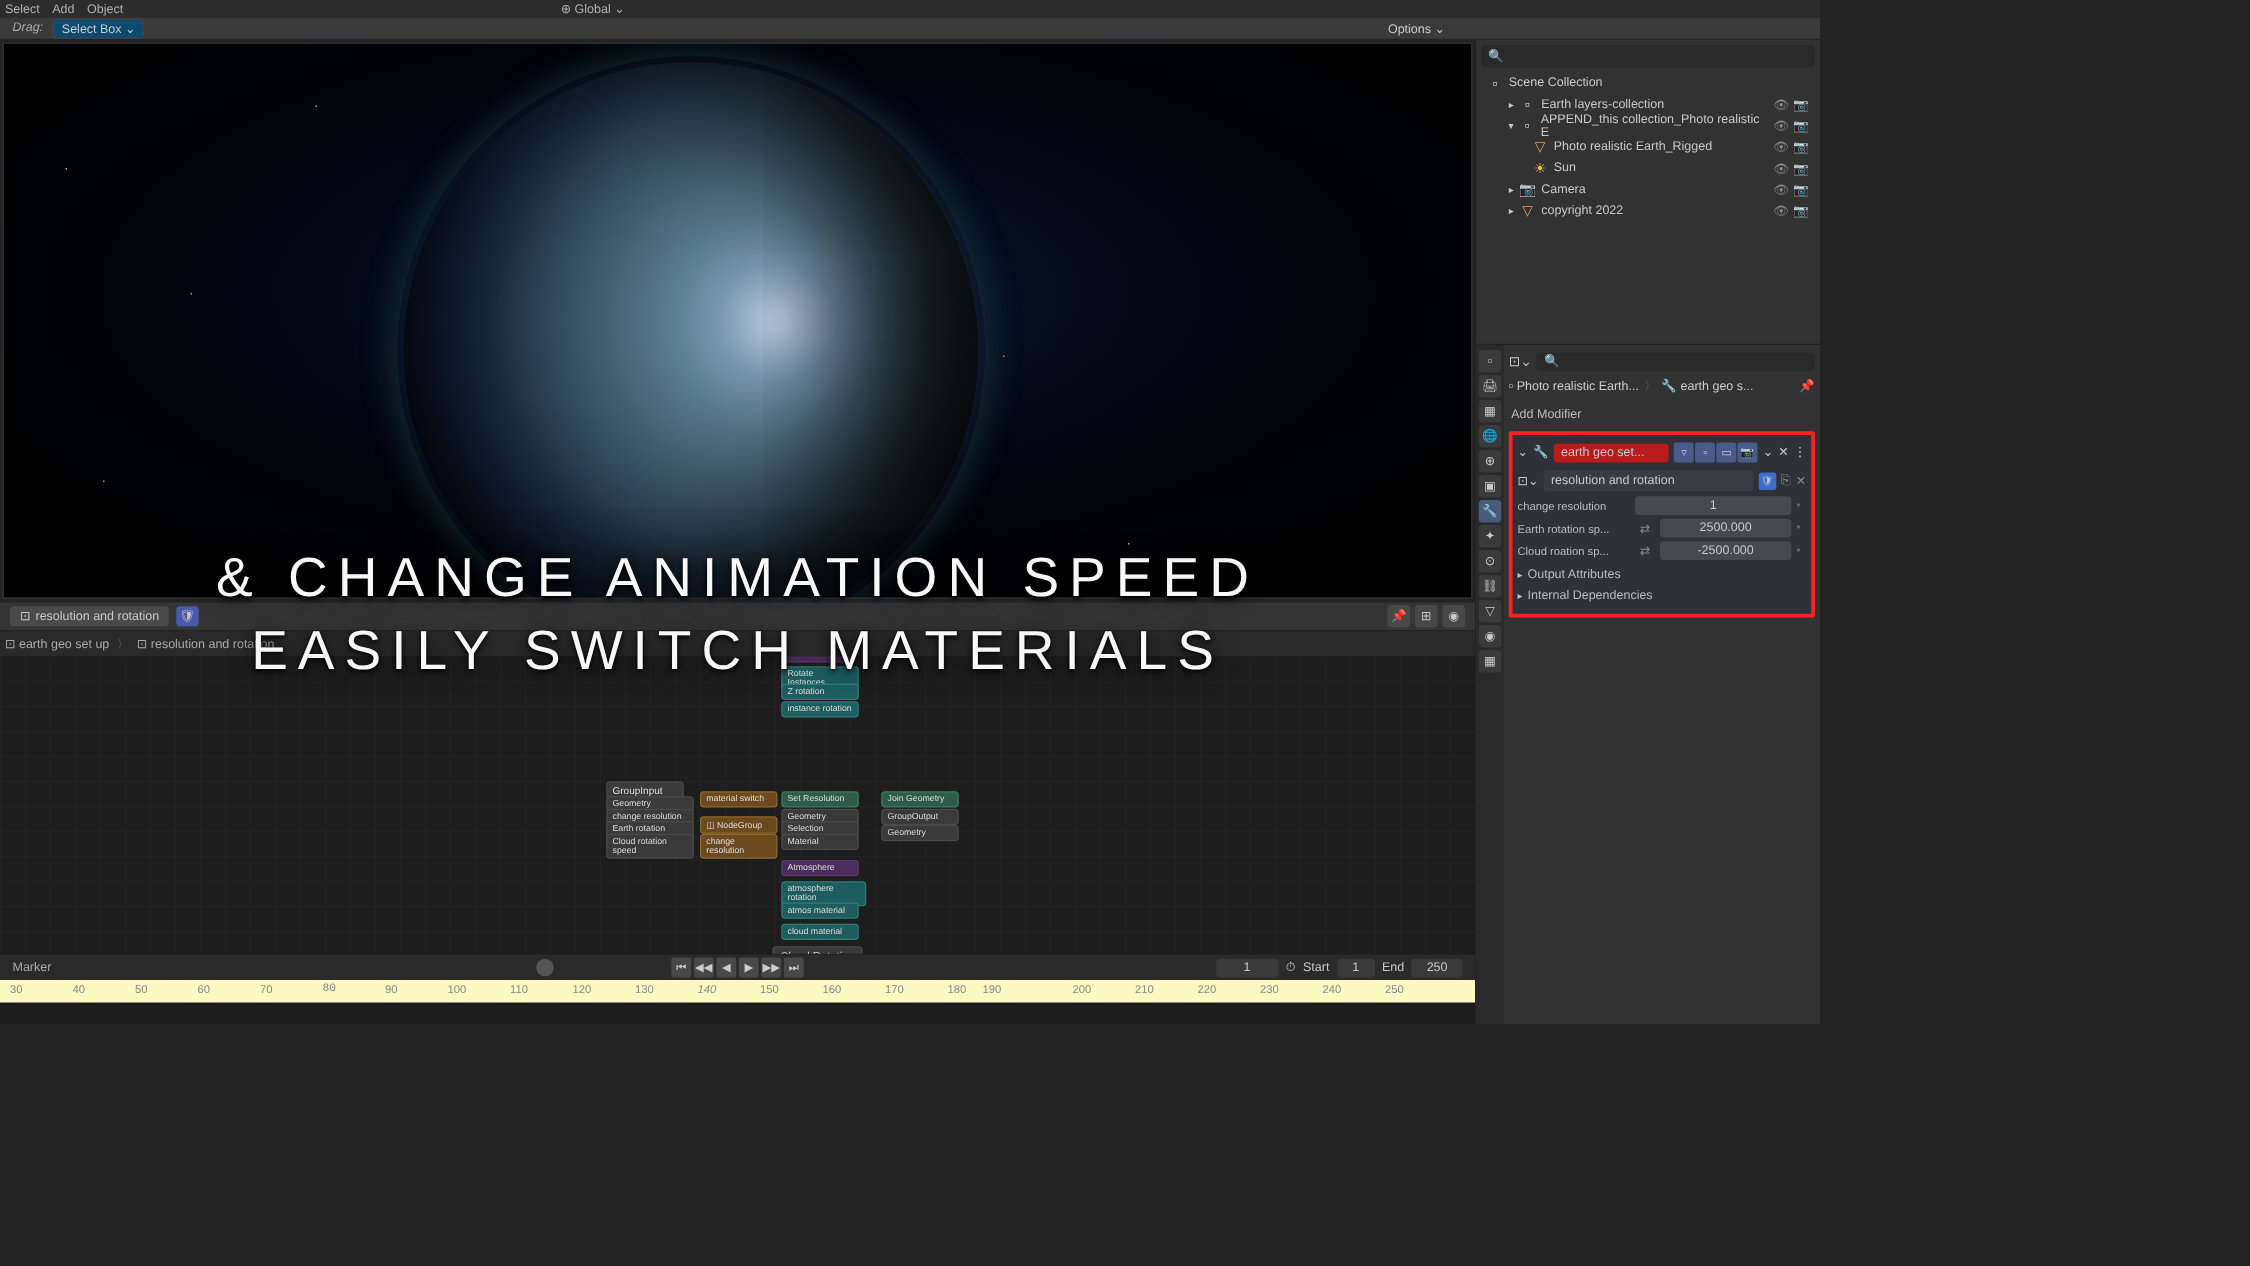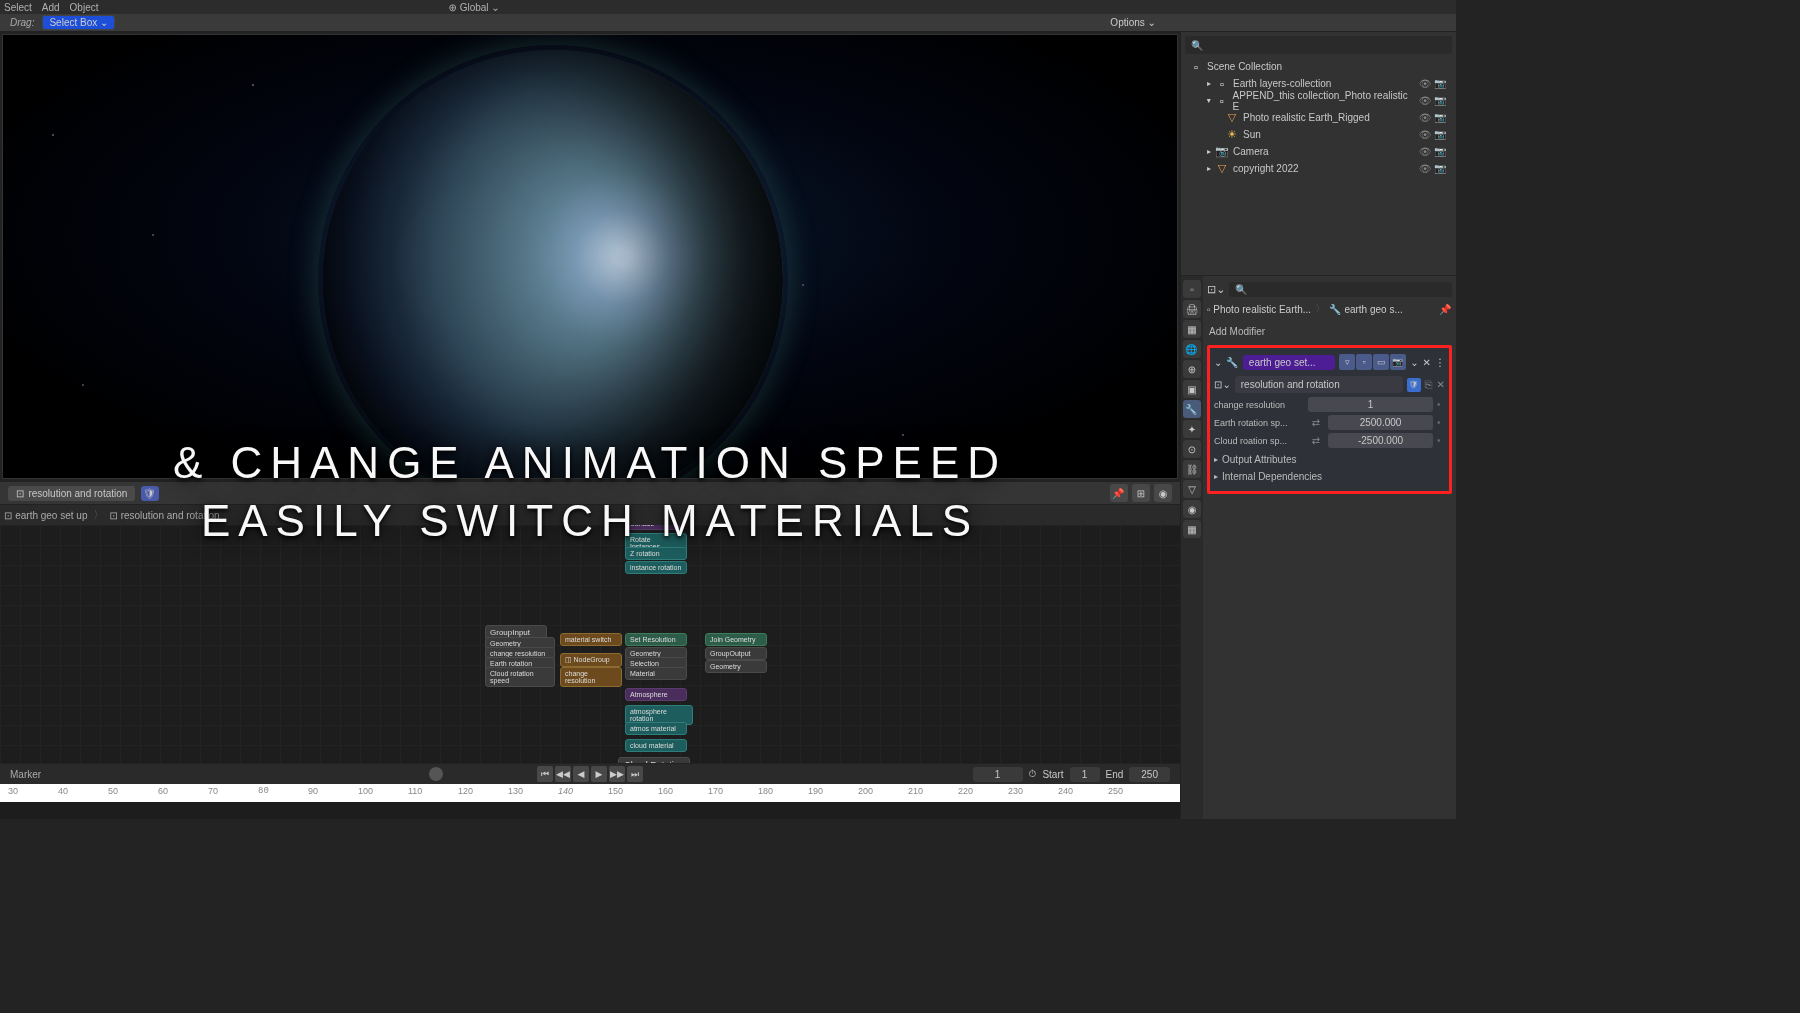--- a/index.html
+++ b/index.html
@@ -5,21 +5,21 @@
 * { margin: 0; padding: 0; box-sizing: border-box; font-family: -apple-system, BlinkMacSystemFont, "Segoe UI", sans-serif; }
 body { background: #232323; color: #c8c8c8; font-size: 11px; overflow: hidden; width: 1456px; height: 819px; position: relative; }
 
 
 .top-menu { height: 14px; background: #2c2c2c; display: flex; align-items: center; padding: 0 4px; gap: 10px; font-size: 10px; }
 .top-menu span { color: #b0b0b0; }
 
 
 .header-toolbar { height: 18px; background: #3a3a3a; display: flex; align-items: center; padding: 0 10px; gap: 8px; border-bottom: 1px solid #222; }
 .drag-label { font-size: 10px; color: #aaa; font-style: italic; }
-.select-box { background: #1d4ed8; border: 1px solid #444; padding: 1px 6px; font-size: 10px; border-radius: 3px; color: #ccc; }
+.select-box { background: #0c4a6e; border: 1px solid #444; padding: 1px 6px; font-size: 10px; border-radius: 3px; color: #ccc; }
 .options-btn { margin-left: auto; margin-right: 290px; font-size: 10px; color: #ccc; }
 
 
 .main { display: flex; height: calc(100% - 32px); }
 .left-panel { flex: 1; display: flex; flex-direction: column; }
 .right-panel { width: 276px; background: #323232; border-left: 1px solid #222; display: flex; flex-direction: column; }
 
 
 .viewport { height: 445px; background: radial-gradient(ellipse at 50% 45%, #0a1a2e 0%, #020510 45%, #000 80%); border: 1px solid #333; position: relative; overflow: hidden; margin: 2px; }
 .stars { position: absolute; inset: 0; background-image: 
@@ -67,21 +67,21 @@
 .node-purple { background: #4a2d5d; border: 1px solid #5a3d6d; }
 
 
 .timeline { height: 56px; background: #2a2a2a; border-top: 1px solid #222; }
 .timeline-top { height: 20px; display: flex; align-items: center; padding: 0 10px; gap: 8px; }
 .marker-label { font-size: 10px; color: #aaa; }
 .playback-controls { position: absolute; left: 50%; transform: translateX(-50%); display: flex; gap: 2px; }
 .play-btn { width: 16px; height: 16px; background: #484848; border-radius: 2px; display: flex; align-items: center; justify-content: center; color: #ccc; font-size: 9px; }
 .frame-controls { margin-left: auto; display: flex; gap: 6px; align-items: center; }
 .frame-input { background: #3a3a3a; padding: 2px 12px; border-radius: 3px; font-size: 10px; min-width: 50px; text-align: center; }
-.timeline-ruler { height: 18px; background: #ffffff; display: flex; padding: 0 10px; position: relative; }
+.timeline-ruler { height: 18px; background: #fef9c3; display: flex; padding: 0 10px; position: relative; }
 .ruler-tick { position: absolute; font-size: 9px; color: #888; top: 2px; }
 .timeline-track { height: 18px; background: #1d1d1d; }
 
 
 .outliner { background: #323232; border-bottom: 1px solid #222; padding: 4px; }
 .outliner-search { height: 18px; background: #2a2a2a; border-radius: 3px; margin-bottom: 4px; display: flex; align-items: center; padding: 0 6px; font-size: 10px; color: #888; }
 .tree-row { display: flex; align-items: center; height: 17px; padding: 0 4px; gap: 4px; font-size: 10px; color: #c8c8c8; }
 .tree-indent { width: 14px; }
 .tree-icon { width: 14px; height: 14px; display: inline-flex; align-items: center; justify-content: center; font-size: 11px; }
 .row-ctrls { margin-left: auto; display: flex; gap: 2px; }
@@ -98,21 +98,21 @@
 .props-tab.active { background: #4a5a7a; }
 .props-content { flex: 1; padding: 4px; }
 .props-search { height: 18px; display: flex; align-items: center; gap: 4px; margin-bottom: 4px; }
 .props-search input { flex: 1; background: #2a2a2a; border: none; border-radius: 3px; padding: 2px 6px; color: #ccc; font-size: 10px; }
 .props-breadcrumb { display: flex; align-items: center; gap: 4px; font-size: 10px; color: #ccc; margin-bottom: 8px; }
 .props-breadcrumb .sep { color: #666; }
 
 
 .modifier-highlight { border: 3px solid #ff2020; background: #2e3238; border-radius: 2px; padding: 6px 4px; margin-top: 6px; }
 .mod-header { display: flex; align-items: center; gap: 4px; font-size: 10px; margin-bottom: 6px; }
-.mod-name { background: #4c1d95; padding: 2px 6px; border-radius: 3px; flex: 1; }
+.mod-name { background: #b91c1c; padding: 2px 6px; border-radius: 3px; flex: 1; }
 .mod-icons { display: flex; gap: 1px; }
 .mod-icons span { width: 16px; height: 16px; background: #4a5a8a; display: inline-flex; align-items: center; justify-content: center; font-size: 9px; border-radius: 2px; }
 .mod-row { display: flex; align-items: center; gap: 4px; font-size: 10px; margin-bottom: 4px; }
 .mod-row .nodegroup { background: #3a3a42; padding: 3px 6px; border-radius: 3px; flex: 1; display: flex; align-items: center; gap: 4px; }
 .mod-row .shield { width: 14px; height: 14px; background: #3a6dcc; border-radius: 2px; display: inline-flex; align-items: center; justify-content: center; font-size: 8px; }
 .mod-field-row { display: flex; align-items: center; gap: 4px; font-size: 10px; margin-bottom: 3px; }
 .mod-field-row .label { flex: 0 0 90px; color: #bbb; font-size: 9px; }
 .mod-field-row .value { flex: 1; background: #484850; padding: 2px 4px; border-radius: 3px; text-align: center; }
 .mod-field-row .link-icon { width: 16px; height: 14px; display: inline-flex; align-items: center; justify-content: center; color: #888; }
 .mod-section { display: flex; align-items: center; gap: 4px; font-size: 10px; color: #bbb; padding: 3px 0; cursor: pointer; }
@@ -223,21 +223,21 @@
           <span class="ruler-tick" style="left: 308px;">90</span>
           <span class="ruler-tick" style="left: 358px;">100</span>
           <span class="ruler-tick" style="left: 408px;">110</span>
           <span class="ruler-tick" style="left: 458px;">120</span>
           <span class="ruler-tick" style="left: 508px;">130</span>
           <span class="ruler-tick" style="left: 558px; font-style: italic;">140</span>
           <span class="ruler-tick" style="left: 608px;">150</span>
           <span class="ruler-tick" style="left: 658px;">160</span>
           <span class="ruler-tick" style="left: 708px;">170</span>
           <span class="ruler-tick" style="left: 758px;">180</span>
-          <span class="ruler-tick" style="left: 808px;">190</span>
+          <span class="ruler-tick" style="left: 786px;">190</span>
           <span class="ruler-tick" style="left: 858px;">200</span>
           <span class="ruler-tick" style="left: 908px;">210</span>
           <span class="ruler-tick" style="left: 958px;">220</span>
           <span class="ruler-tick" style="left: 1008px;">230</span>
           <span class="ruler-tick" style="left: 1058px;">240</span>
           <span class="ruler-tick" style="left: 1108px;">250</span>
         </div>
       <div class="timeline-track"></div>
     </div>
   </div>

